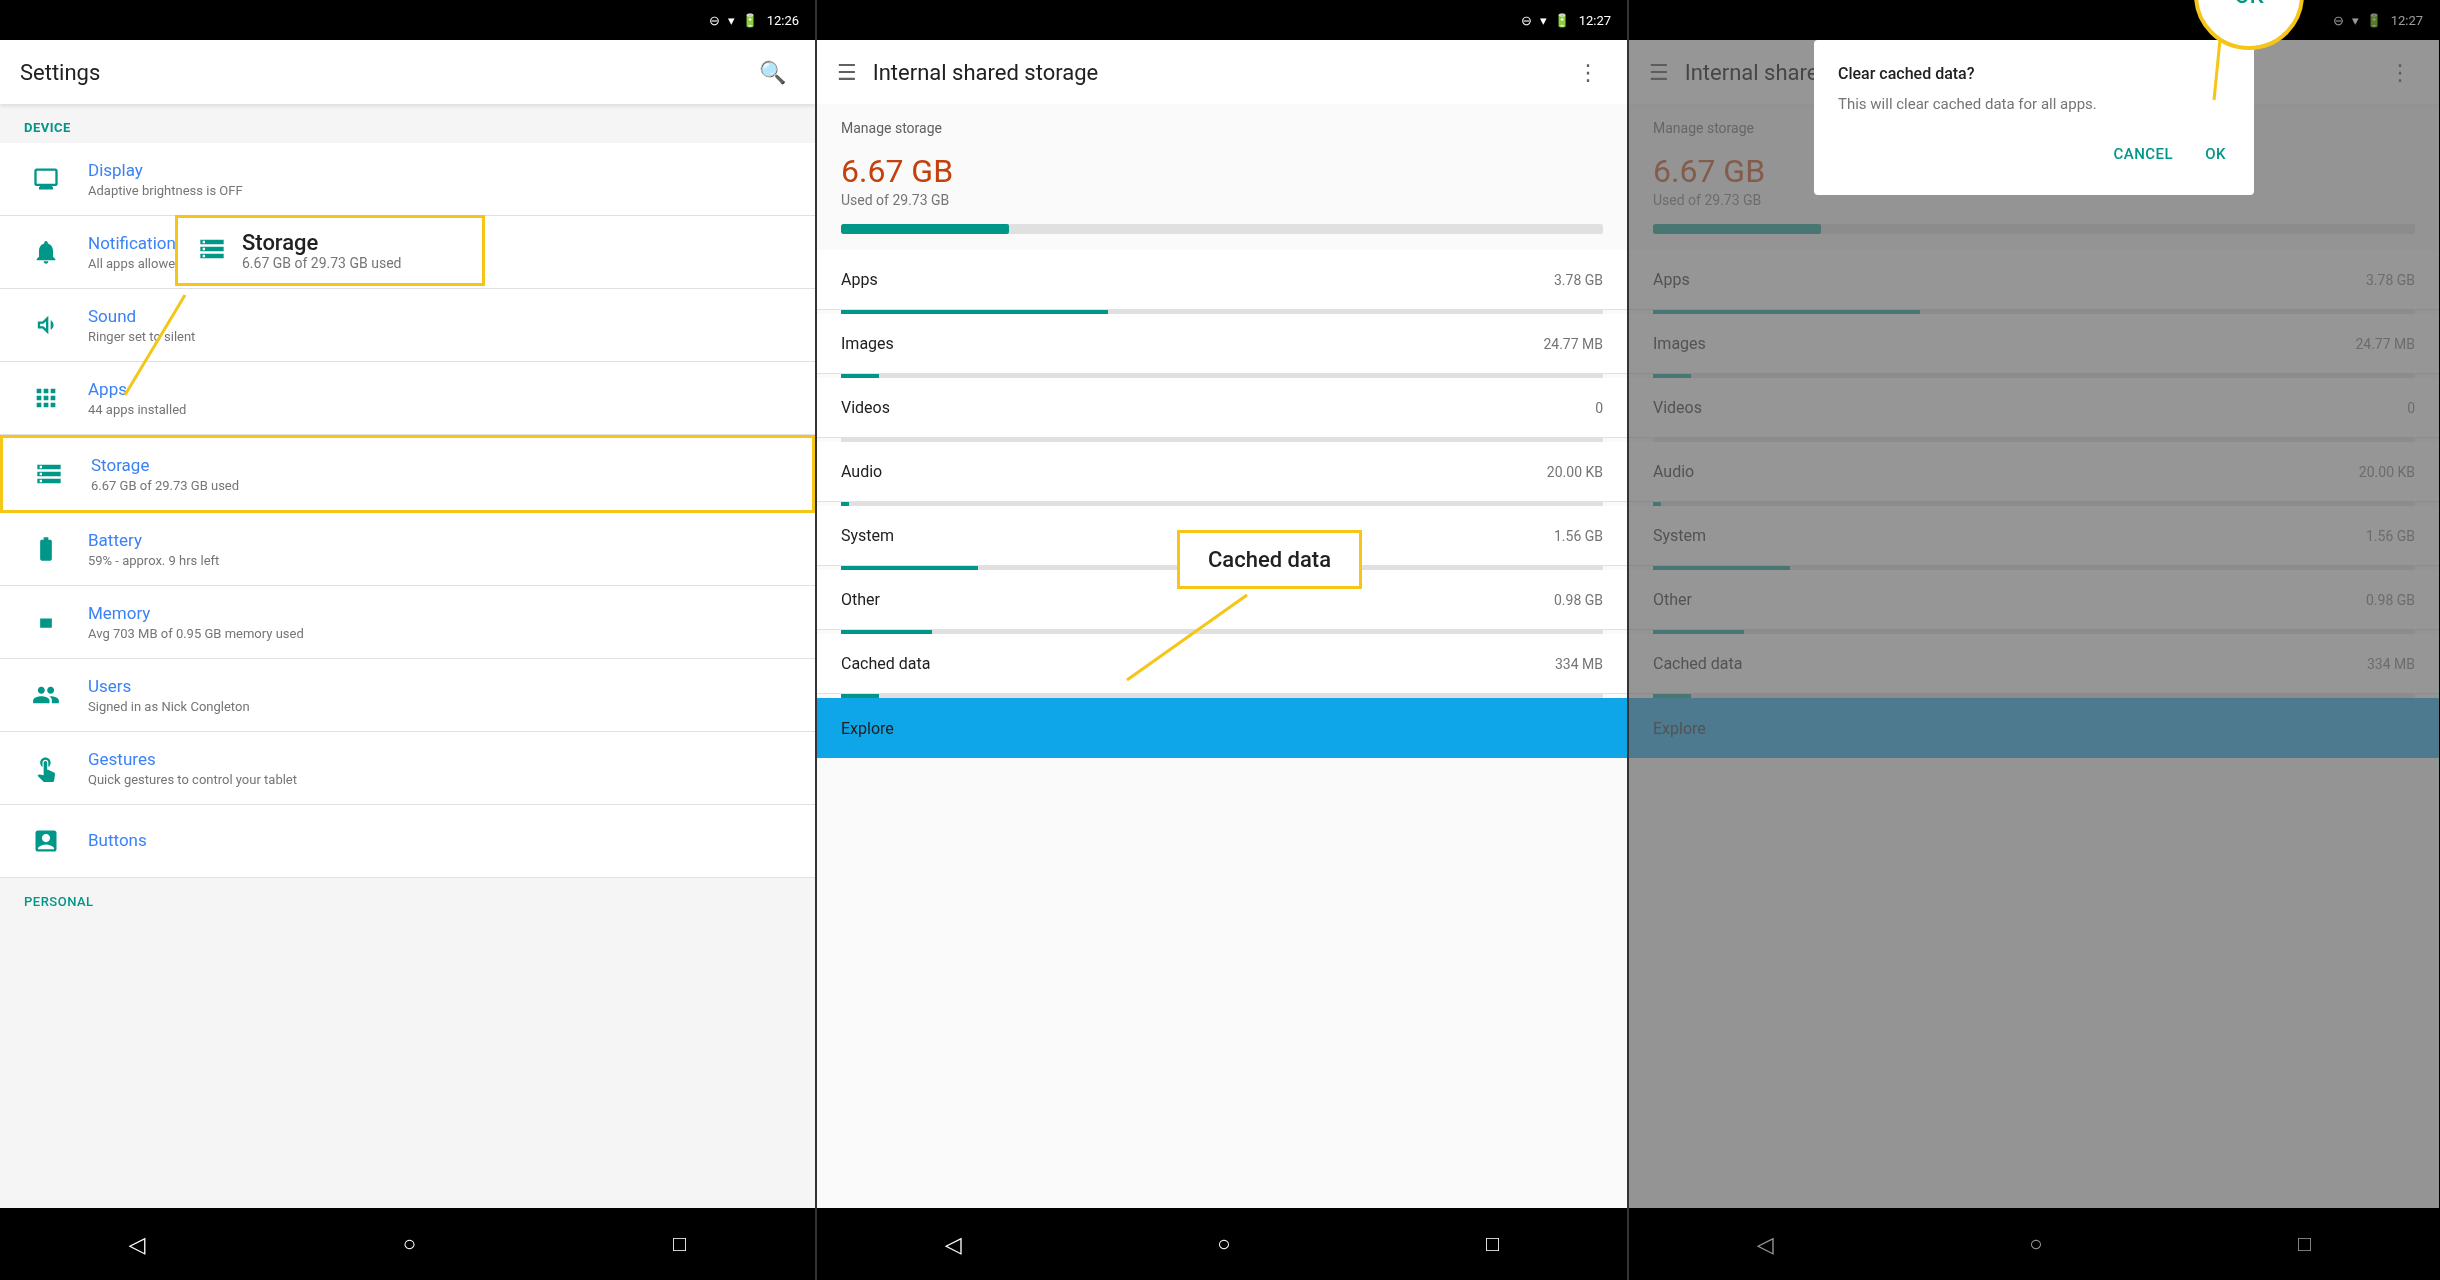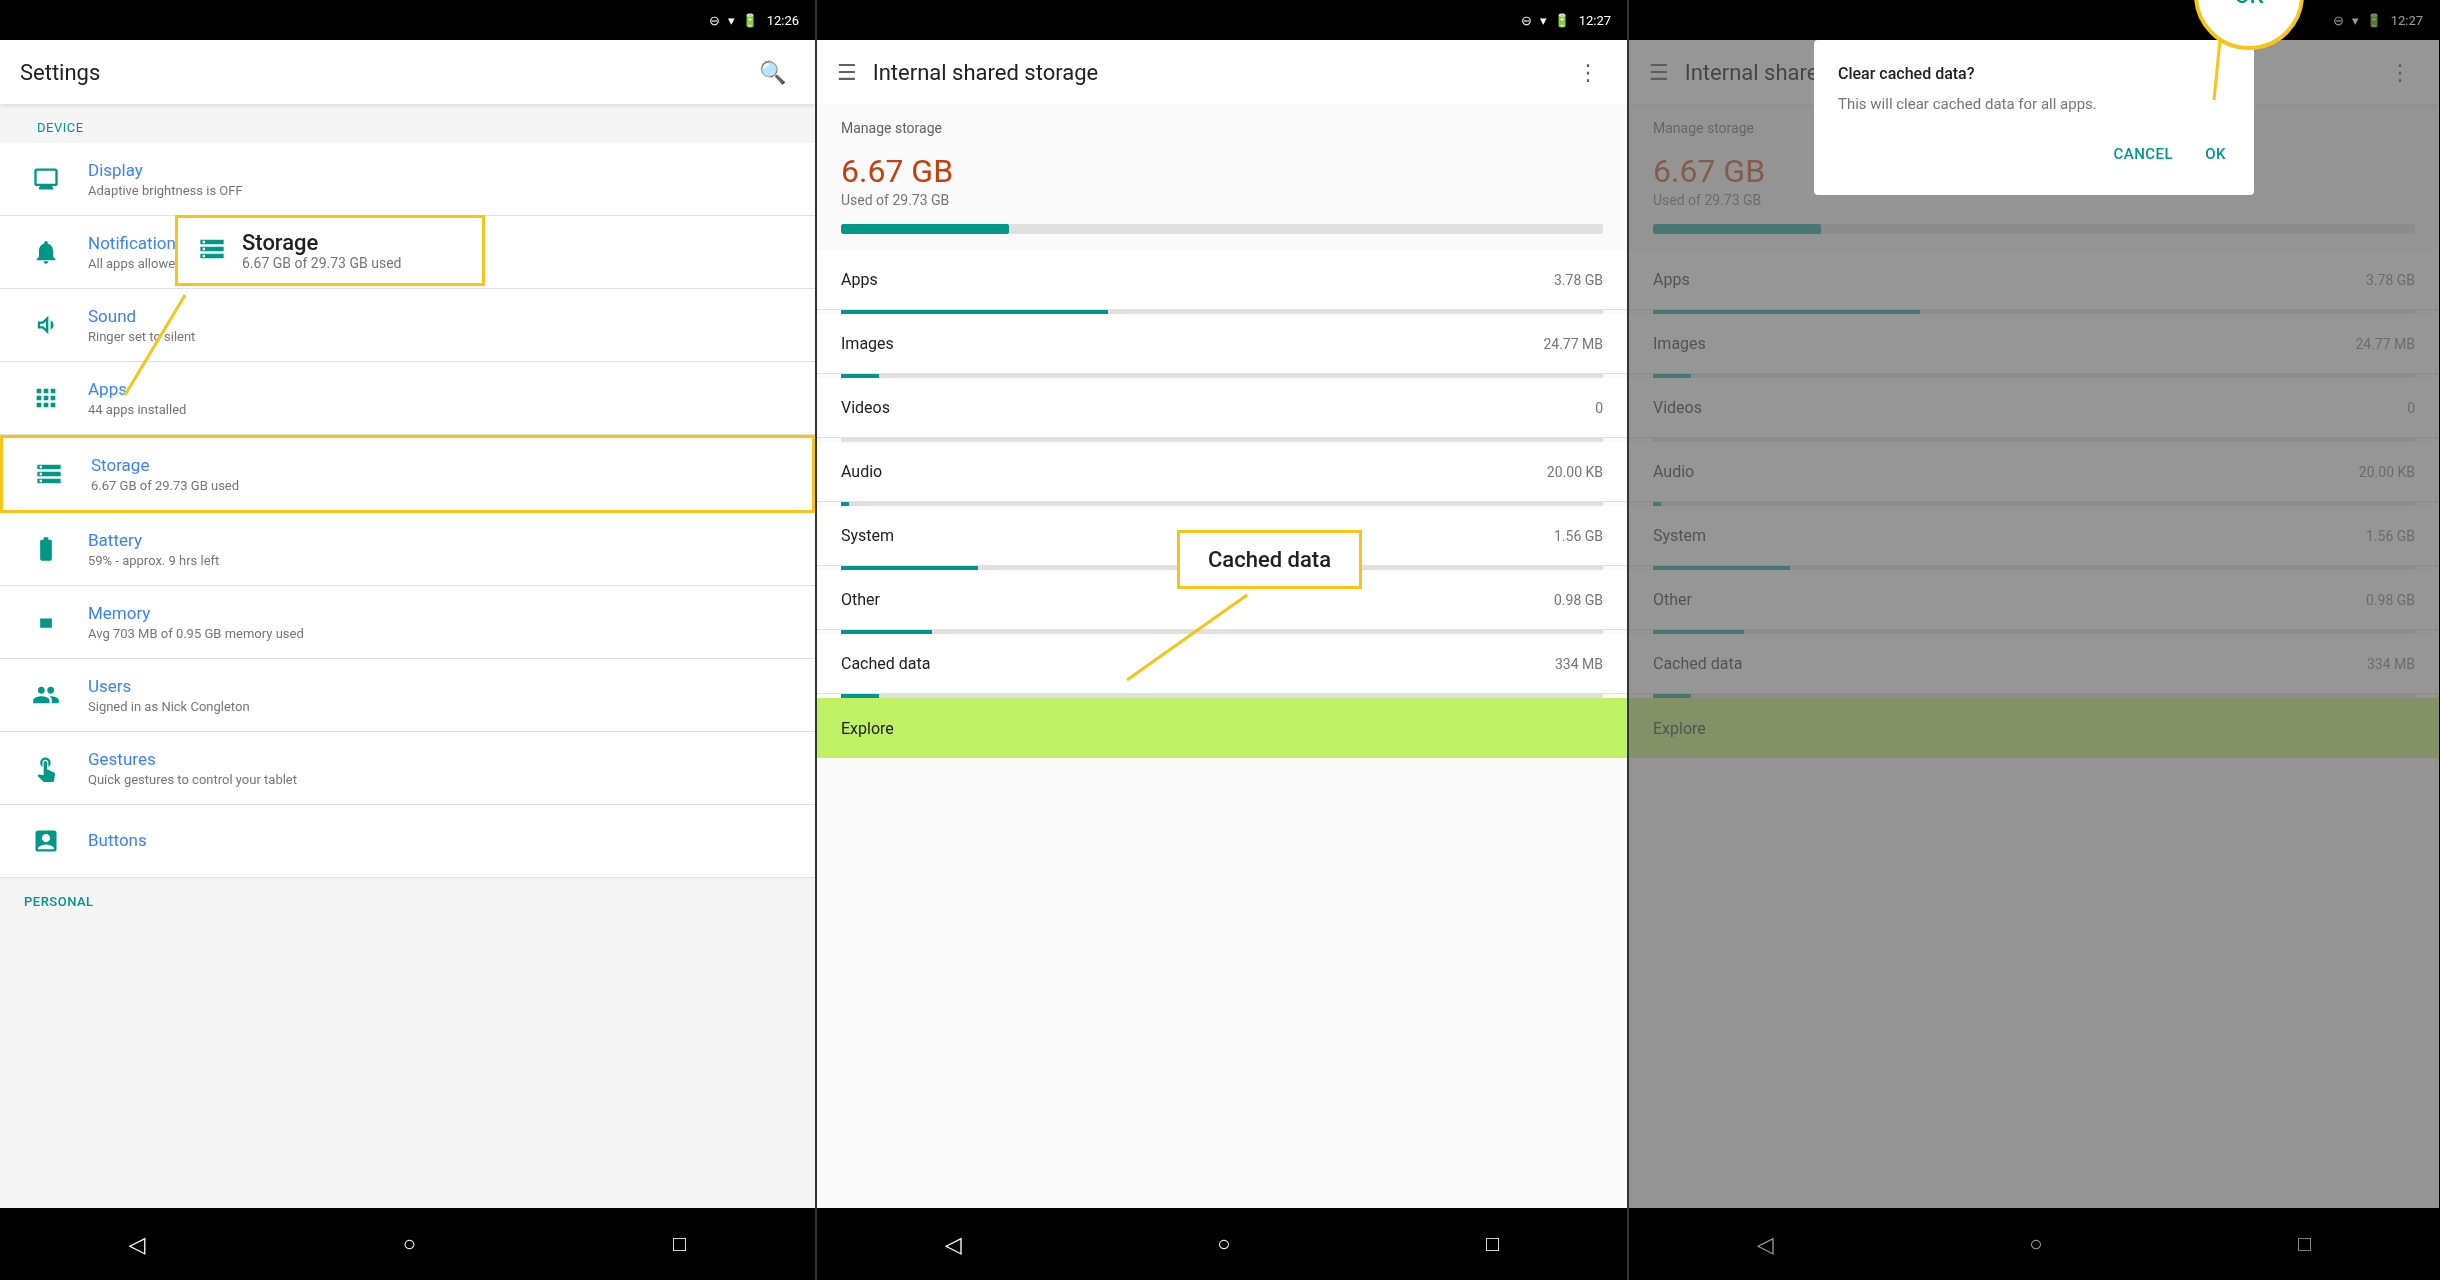--- a/index.html
+++ b/index.html
@@ -69,24 +69,23 @@
       width: 815px;
     }
     .panel-1 .app-bar {
       background: #fff;
     }
 
     .device-label {
       padding: 16px 24px 8px 24px;
       font-size: 13px;
       color: #009688;
-      font-weight: 400;
+      font-weight: 700;
       text-transform: uppercase;
       letter-spacing: 0.5px;
-      margin-left: 13px;
     }
 
     .settings-list {
       flex: 1;
       overflow-y: auto;
       background: #f5f5f5;
     }
 
     .settings-item {
       display: flex;
@@ -281,21 +280,21 @@
     }
 
     .panel-3-dimmed .storage-content {
       opacity: 0.7;
     }
 
     .explore-row {
       display: flex;
       align-items: center;
       padding: 14px 24px;
-      background: #bef264;
+      background: #0ea5e9;
       min-height: 60px;
       justify-content: flex-end;
     }
     .explore-row-label {
       font-size: 16px;
       color: #212121;
       flex: 1;
     }
   </style>
 </head>

